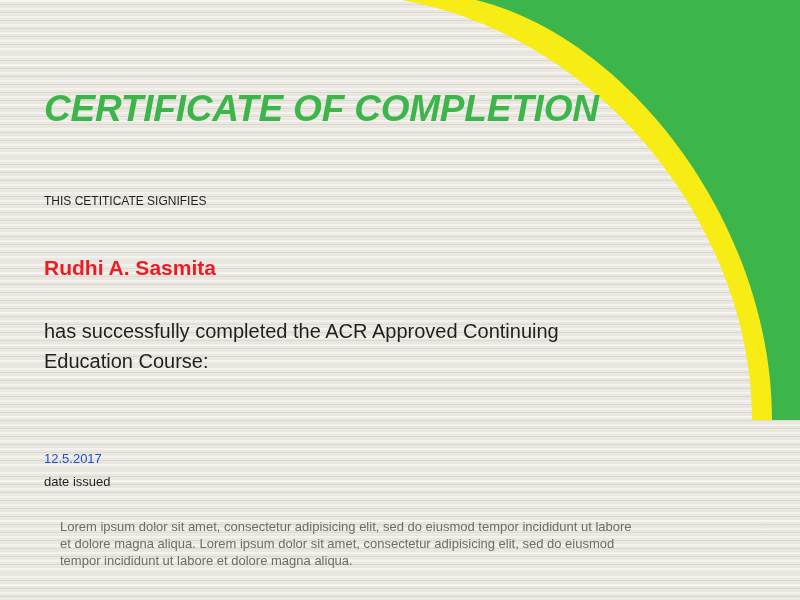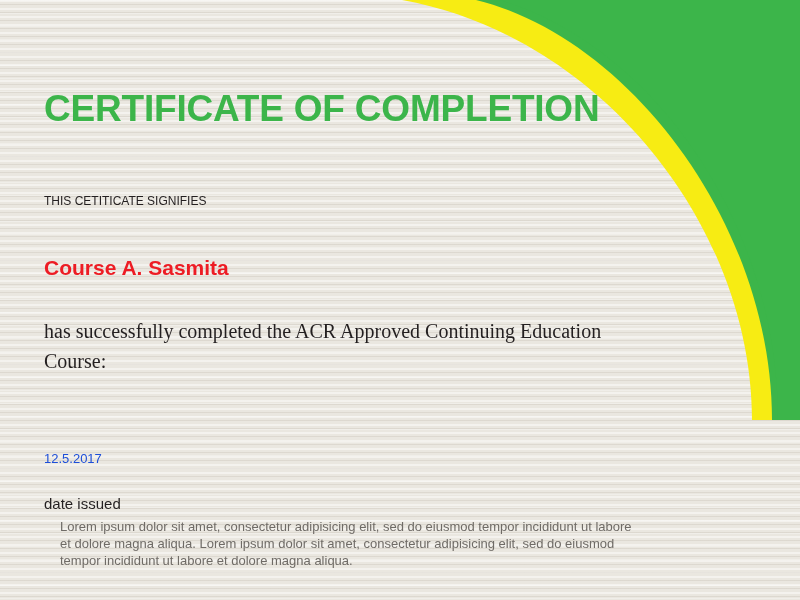--- a/index.html
+++ b/index.html
@@ -71,20 +71,21 @@
   }
 
   .title {
     position: absolute;
     top: 88px;
     left: 0;
     font-size: 37px;
     font-weight: bold;
     letter-spacing: -0.2px;
     color: #3cb54a;
+    font-style: italic;
   }
 
   .signifies {
     position: absolute;
     top: 194px;
     left: 0;
     font-size: 12px;
     color: #231f20;
   }
 
@@ -98,37 +99,35 @@
   }
 
   .body-text {
     position: absolute;
     top: 316px;
     left: 0;
     width: 570px;
     font-size: 20px;
     line-height: 30px;
     color: #231f20;
-    font-family: Liberation Serif, serif;
   }
 
   .date-value {
     position: absolute;
     top: 451px;
     left: 0;
     font-size: 13px;
     color: #1d4ed8;
   }
   .date-label {
     position: absolute;
     top: 474px;
     left: 0;
-    font-size: 15px;
+    font-size: 13px;
     color: #231f20;
-    margin-top: 21px;
   }
 
   .fine-print {
     position: absolute;
     top: 518px;
     left: 16px;
     width: 580px;
     font-size: 13px;
     line-height: 17px;
     color: #6f6b66;
@@ -149,20 +148,20 @@
     <path d="M420,0 L420,420 L372,420 C372,228 222,36 22,0 Z" fill="#f7ec13"></path>
 
     <path d="M420,0 L420,420 L392,420 C392,226 250,38 96,0 Z" fill="#3cb54a"></path>
 
     <path d="M420,0 L420,420 L398,420 C398,220 270,45 120,0 Z" fill="#3cb54a"></path>
   </svg>
 
   <div class="content">
     <div class="title">CERTIFICATE OF COMPLETION</div>
     <div class="signifies">THIS CETITICATE SIGNIFIES</div>
-    <div class="recipient">Course A. Sasmita</div>
+    <div class="recipient">Rudhi A. Sasmita</div>
     <div class="body-text">has successfully completed the ACR Approved Continuing Education Course:</div>
     <div class="date-value">12.5.2017</div>
     <div class="date-label">date issued</div>
     <div class="fine-print">Lorem ipsum dolor sit amet, consectetur adipisicing elit, sed do eiusmod tempor incididunt ut labore et dolore magna aliqua. Lorem ipsum dolor sit amet, consectetur adipisicing elit, sed do eiusmod tempor incididunt ut labore et dolore magna aliqua.</div>
   </div>
 
 </div>
 
 </body></html>

